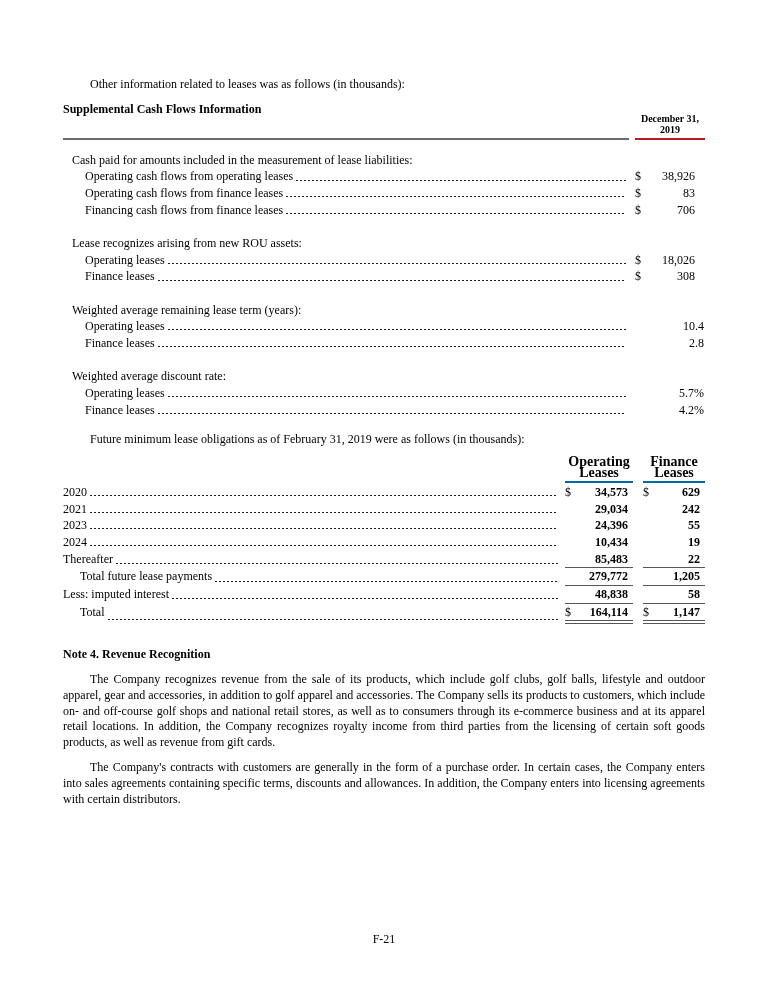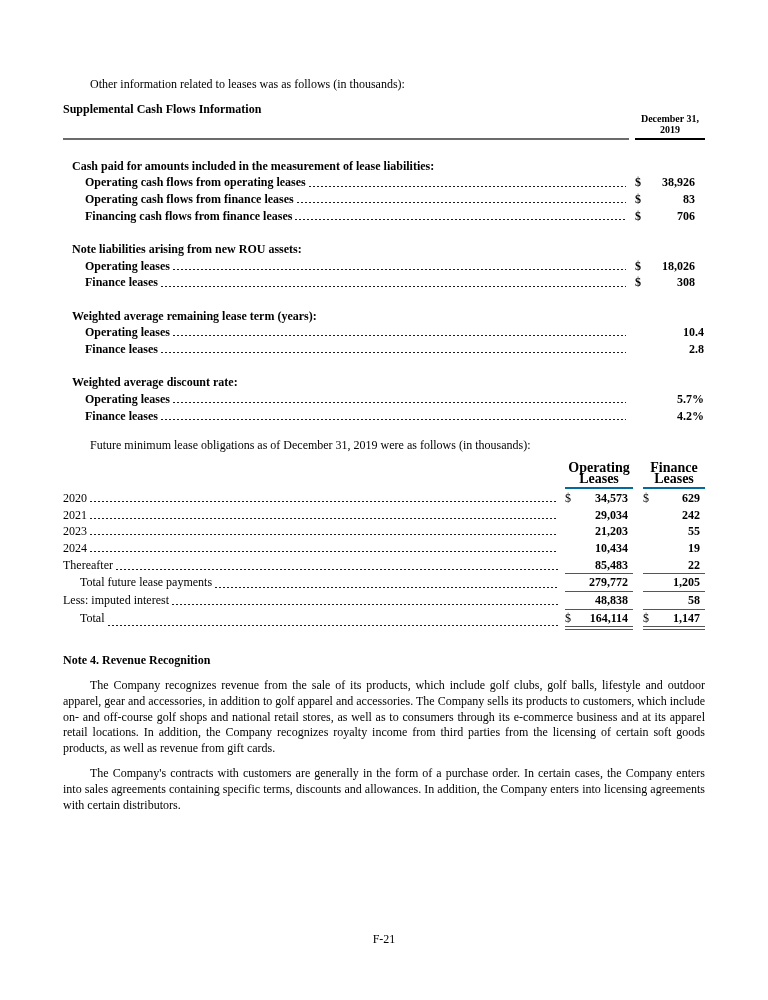--- a/index.html
+++ b/index.html
@@ -28,27 +28,27 @@
     background-repeat:repeat-x;
     background-position:left bottom 3.5px;
   }
   .sec{margin-top:16.5px;}
 
   
   .t1-head{display:flex;align-items:flex-end;}
   .t1-head .title{flex:1;font-weight:bold;border-bottom:2px solid #6b6b6b;padding-bottom:21px;}
   .colhead{
     width:70px;margin-left:6px;text-align:center;font-weight:bold;
-    font-size:10px;line-height:11px;border-bottom:2px solid #000000;padding-bottom:3px;
+    font-size:10px;line-height:11px;border-bottom:2px solid #b91c1c;padding-bottom:3px;
   }
   .val{display:flex;justify-content:space-between;align-items:stretch;}
   .t1val{width:70px;margin-left:6px;}
   .t1val .num{padding-right:10px;}
   .t1val.pct .num{padding-right:1px;}
-  .t1body{padding-top:18px;font-weight:bold;}
+  .t1body{padding-top:12px;}
 
   
   .t2{margin-top:8px;}
   .t2-head{display:flex;align-items:flex-end;}
   .t2-head .filler{flex:1;}
   .opcol{width:68px;margin-left:4px;}
   .fincol{width:62px;margin-left:10px;}
   .t2 .colhead2{
     text-align:center;font-weight:bold;font-size:14px;line-height:11px;
     border-bottom:2px solid #0369a1;padding-bottom:3px;
@@ -108,21 +108,21 @@
             <span class="leader"></span>
           <span class="val t1val">
               <span class="cur">$</span>
               <span class="num">706</span>
             </span>
         </div>
       </div>
 
       <div class="sec">
         <div class="trow">
-            <span class="lbl ind1">Note liabilities arising from new ROU assets:</span>
+            <span class="lbl ind1">Lease recognizes arising from new ROU assets:</span>
           </div>
         <div class="trow">
           <span class="lbl ind2">Operating leases</span>
             <span class="leader"></span>
           <span class="val t1val">
               <span class="cur">$</span>
               <span class="num">18,026</span>
             </span>
         </div>
         <div class="trow">
@@ -174,21 +174,21 @@
             <span class="leader"></span>
           <span class="val t1val pct">
               <span class="cur"></span>
               <span class="num">4.2%</span>
             </span>
         </div>
       </div>
     </div>
   </div>
 
-  <p class="para indent" style="margin-top:14px;text-align:left;">Future minimum lease obligations as of December 31, 2019 were as follows (in thousands):</p>
+  <p class="para indent" style="margin-top:14px;text-align:left;">Future minimum lease obligations as of February 31, 2019 were as follows (in thousands):</p>
 
   <div class="t2">
     <div class="t2-head">
       <div class="filler"></div>
       <div class="opcol colhead2">
         <div>Operating</div>
         <div>Leases</div>
       </div>
       <div class="fincol colhead2">
         <div>Finance</div>
@@ -219,21 +219,21 @@
         <span class="val fincol">
             <span class="cur"></span>
             <span class="num">242</span>
           </span>
       </div>
       <div class="trow">
         <span class="lbl">2023</span>
           <span class="leader"></span>
         <span class="val opcol">
             <span class="cur"></span>
-            <span class="num">21,203</span>
+            <span class="num">24,396</span>
           </span>
         <span class="val fincol">
             <span class="cur"></span>
             <span class="num">55</span>
           </span>
       </div>
       <div class="trow">
         <span class="lbl">2024</span>
           <span class="leader"></span>
         <span class="val opcol">

